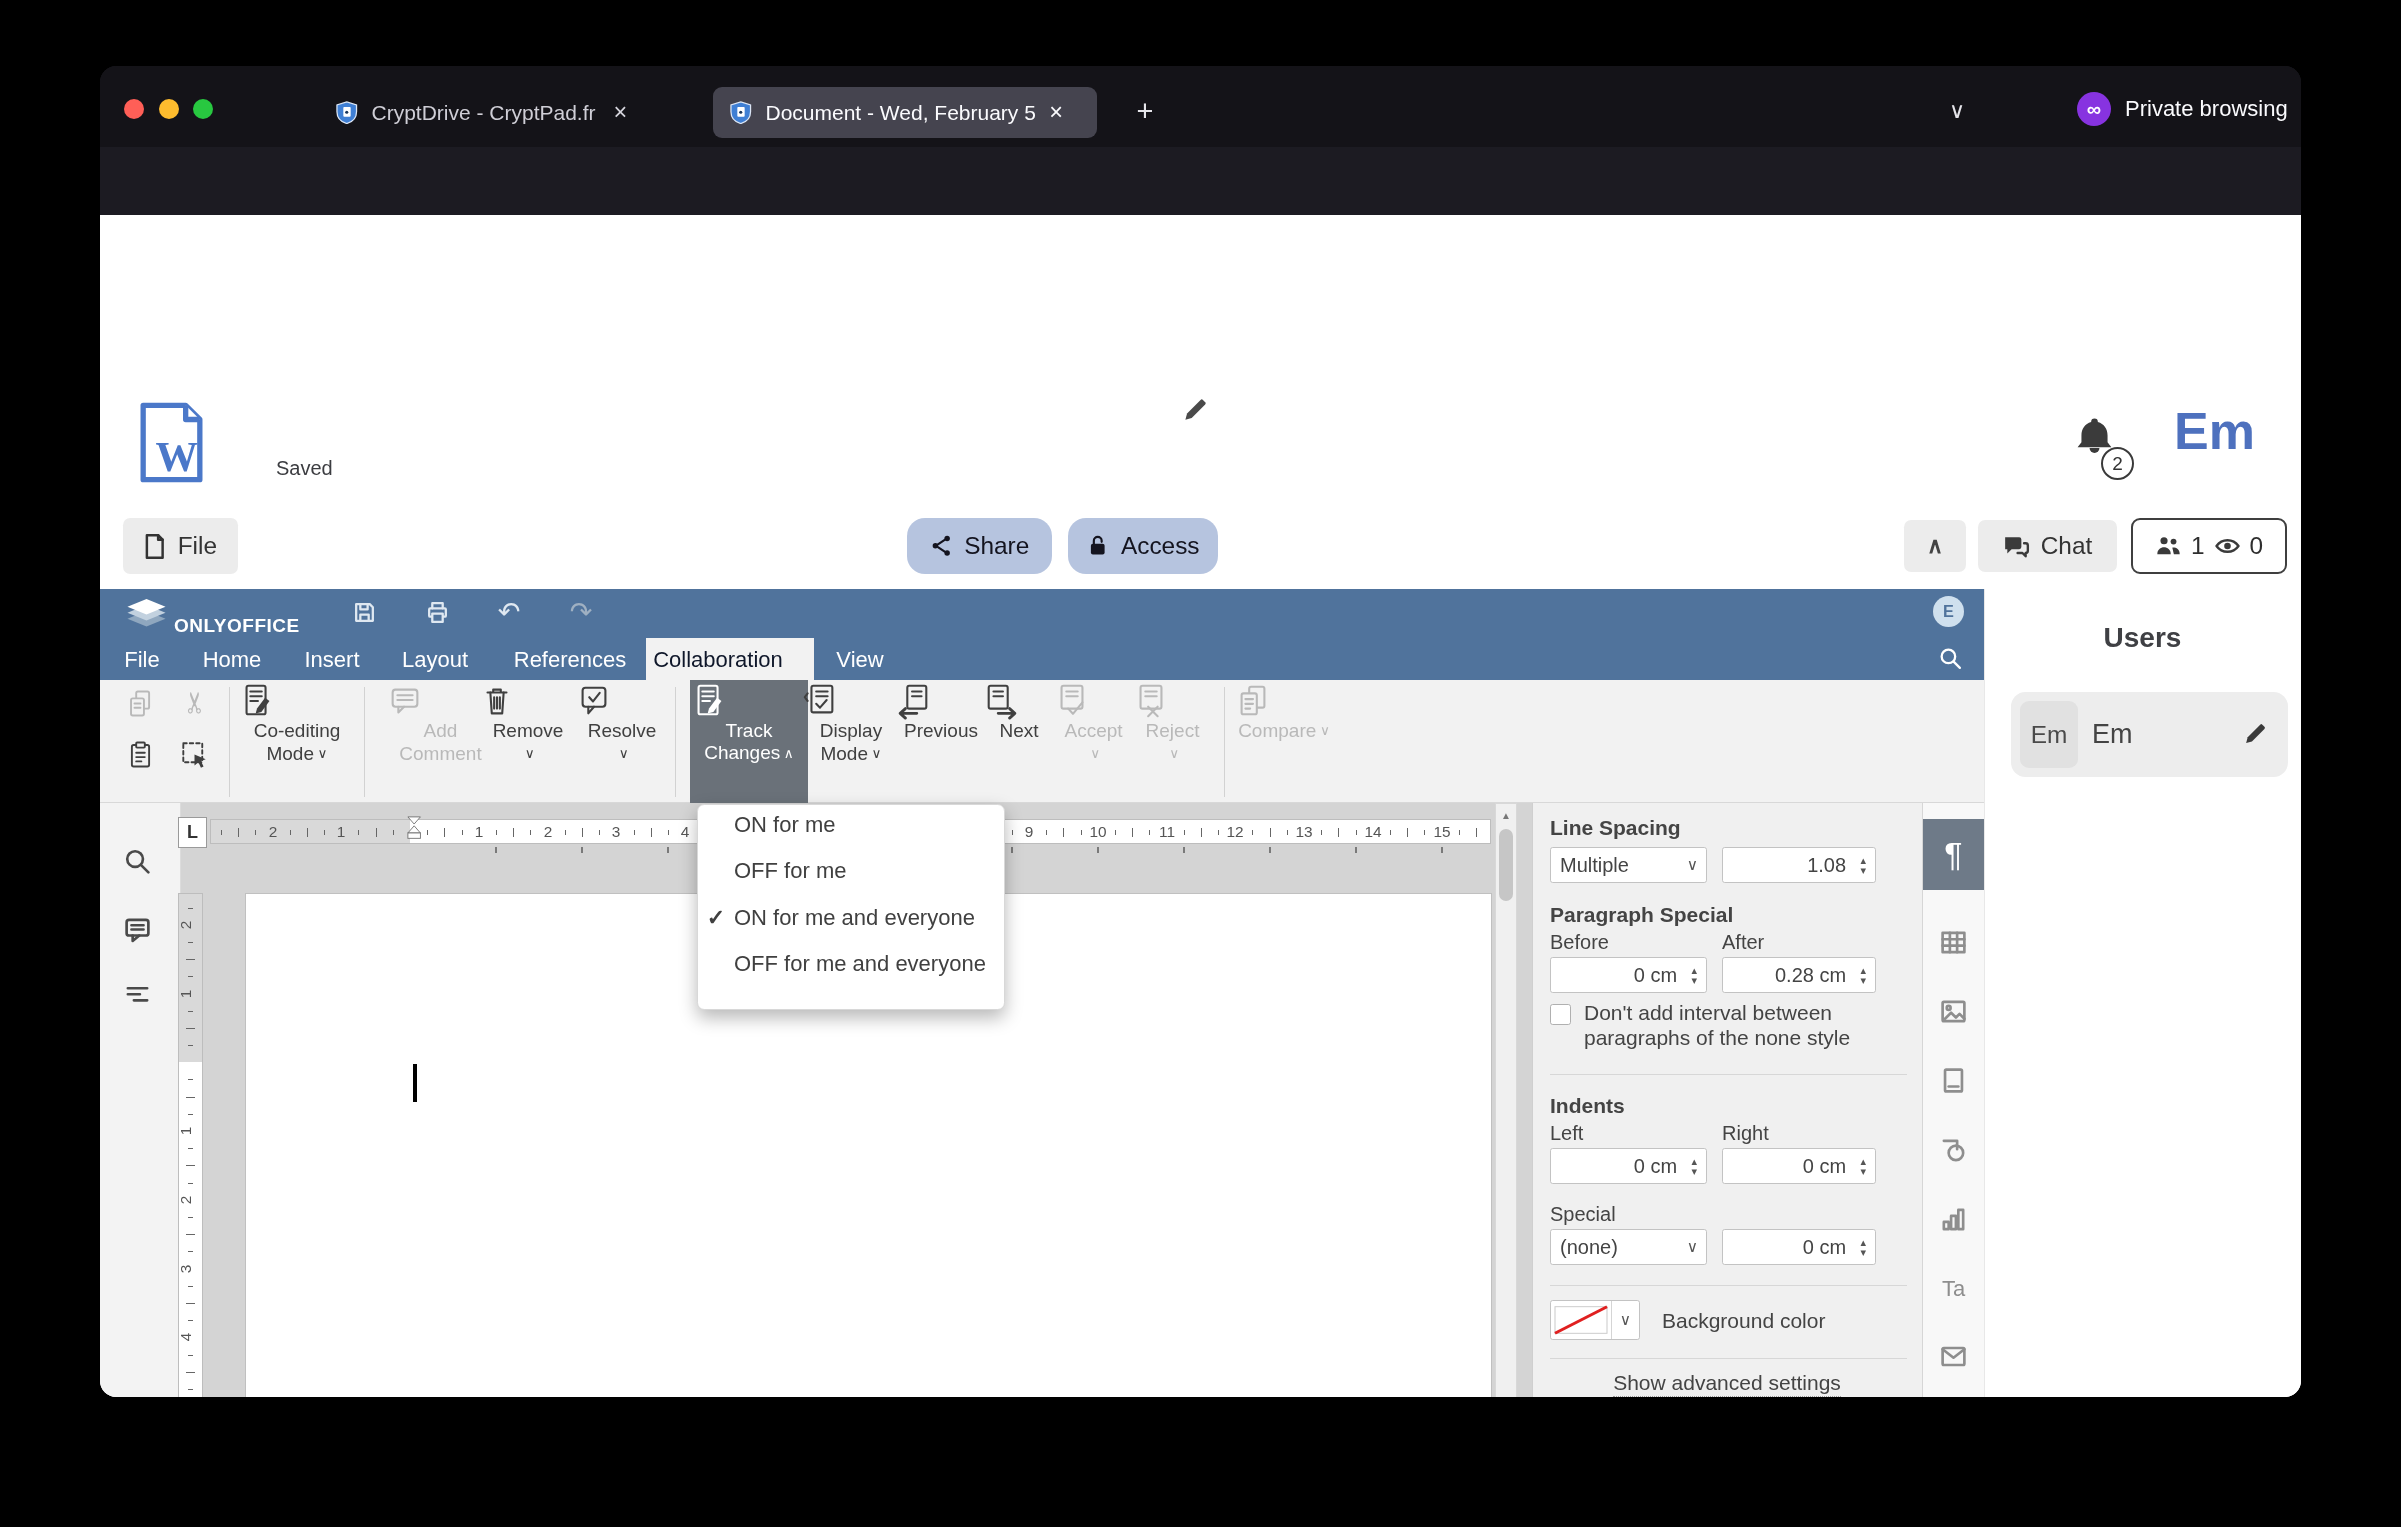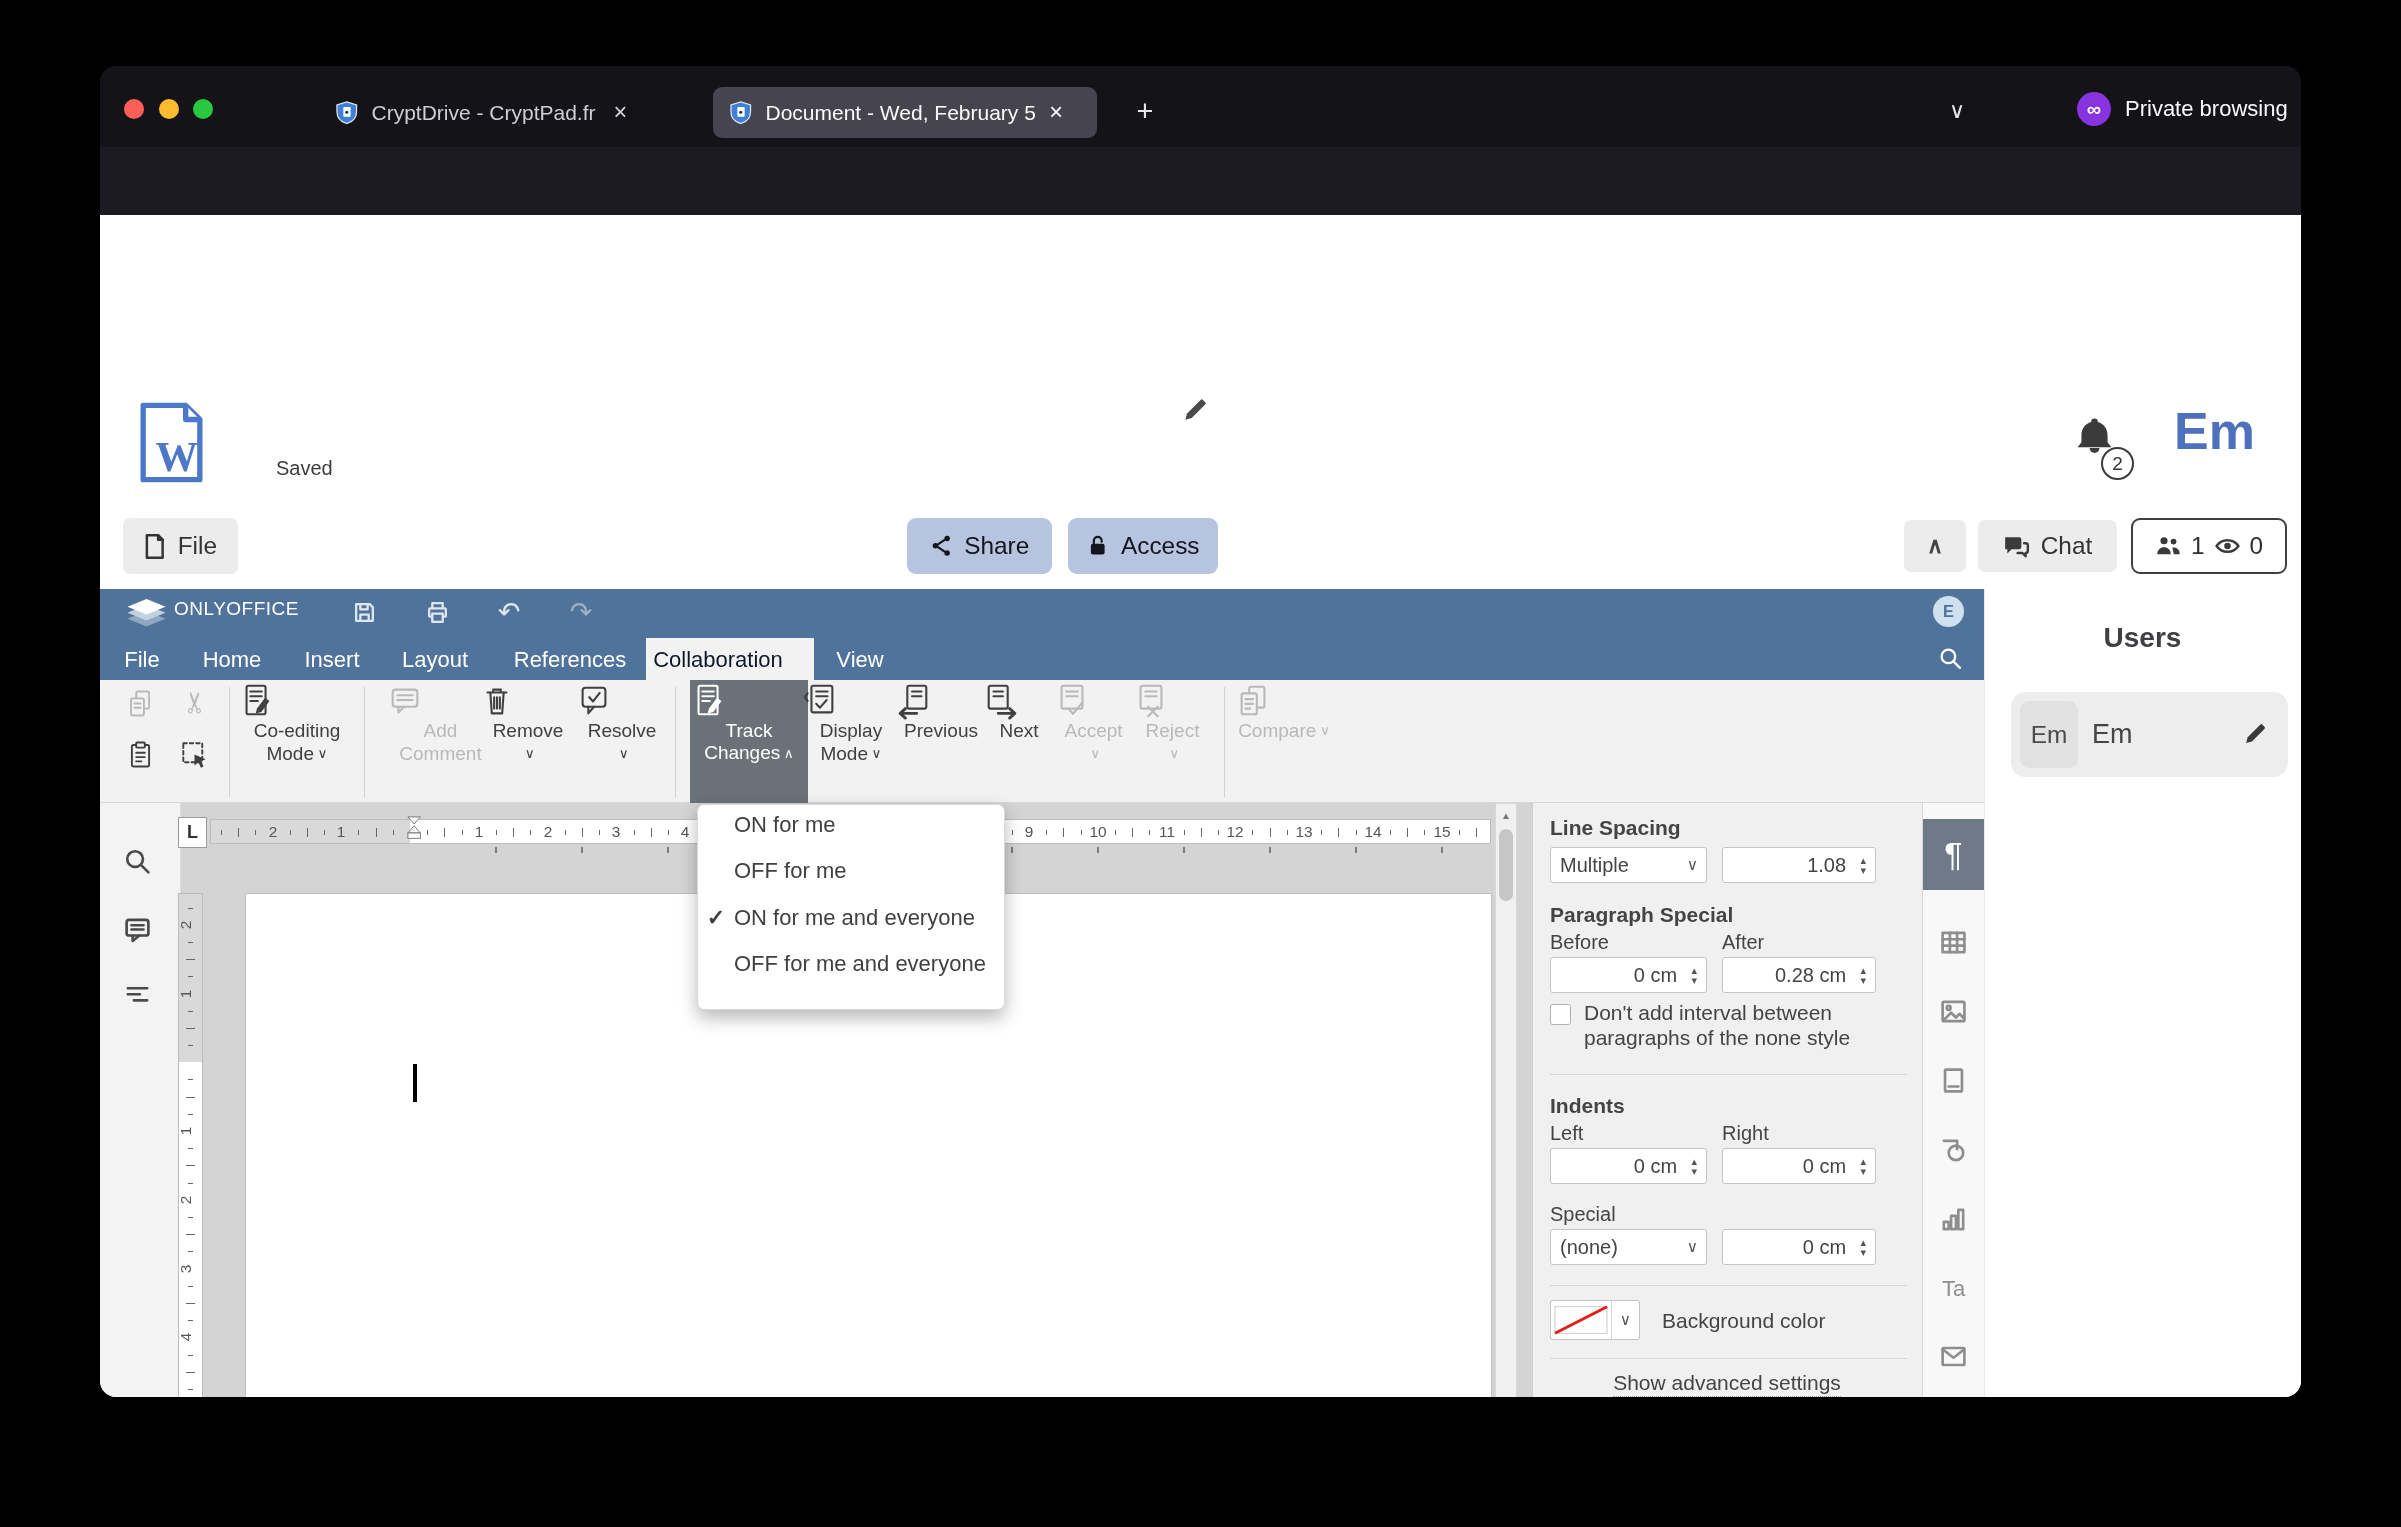--- a/index.html
+++ b/index.html
@@ -20,21 +20,21 @@
   .navbar{position:absolute;left:0;top:81px;width:2201px;height:68px;background:#1c1b22}
   .navic{position:absolute;width:49px;height:49px;top:90px;font-size:27px;color:#eceaf2}
   .urlbar{position:absolute;left:429px;top:91px;width:1340px;height:49px;background:#38373f;
     border-radius:7.2px;display:flex;align-items:center;color:#b9b8c1}
   .urltxt{font-size:22px;white-space:nowrap;color:#9b9aa3}
   .urltxt b{color:#fbfbfe;font-weight:bold}
   
   .content{position:absolute;left:0;top:149px;width:2201px;height:1182px;background:#fff}
   .gbtn{position:absolute;background:#ececec;border-radius:7.2px;display:flex;align-items:center;
     justify-content:center;gap:11px;font-size:24.4px;color:#333}
-  .bbtn{position:absolute;background:#b6c4df;border-radius:9px;display:flex;align-items:center;
+  .bbtn{position:absolute;background:#b6c4df;border-radius:18px;display:flex;align-items:center;
     justify-content:center;gap:11px;font-size:24.4px;color:#14141f}
   
   .bluebar{position:absolute;background:#50739c}
   .otab{position:absolute;top:423px;height:43px;display:flex;align-items:center;color:#fff;
     font-size:22px;transform:translateX(-50%)}
   .toolbar{position:absolute;left:0;top:465px;width:1884px;height:123px;background:#f2f2f2;
     border-bottom:0.9px solid #d8d8d8;box-sizing:border-box}
   .vdiv{position:absolute;top:472px;width:0.9px;height:110px;background:#d2d2d2}
   .tbtn{position:absolute;top:467px;height:118px;display:flex;flex-direction:column;color:#404040}
   .tbtn .lbl{font-size:19px;line-height:22.6px;text-align:center}
@@ -266,21 +266,21 @@
     </div>
 
     <div class="bluebar" style="left:0;top:374px;width:1884px;height:91px">
       <span style="position:absolute;left:23.5px;top:9px">
         <svg width="45" height="33" viewBox="0 0 52 36">
             <path d="M26 14 L48 23 26 32 4 23Z" fill="#8fa7bf"></path>
             <path d="M26 7 L48 16 26 25 4 16Z" fill="#c2d1df"></path>
             <path d="M26 0 L48 9 26 18 4 9Z" fill="#fff"></path>
           </svg>
       </span>
-      <span style="position:absolute;left:74px;top:9px;font-size:19px;font-weight:normal;color:#fff;letter-spacing:0.5px">ONLYOFFICE</span>
+      <span style="position:absolute;left:74px;top:26px;font-size:19px;font-weight:bold;color:#fff;letter-spacing:0.5px">ONLYOFFICE</span>
       <span class="ctr s" style="position:absolute;left:246px;top:5.4px;width:36px;height:36px;color:#dfe8f1">
         <svg width="25" height="25" viewBox="0 0 24 24">
             <path d="M4 4 h13 l3 3 v13 H4z"></path>
             <path d="M8 4 v5 h7 V4 M8 20 v-6 h8 v6"></path>
           </svg>
       </span>
       <span class="ctr s" style="position:absolute;left:319px;top:5.4px;width:36px;height:36px;color:#dfe8f1">
         <svg width="25" height="25" viewBox="0 0 24 24">
             <path d="M7 8 V3 h10 v5"></path>
             <rect x="4" y="8" width="16" height="8" rx="1"></rect>

